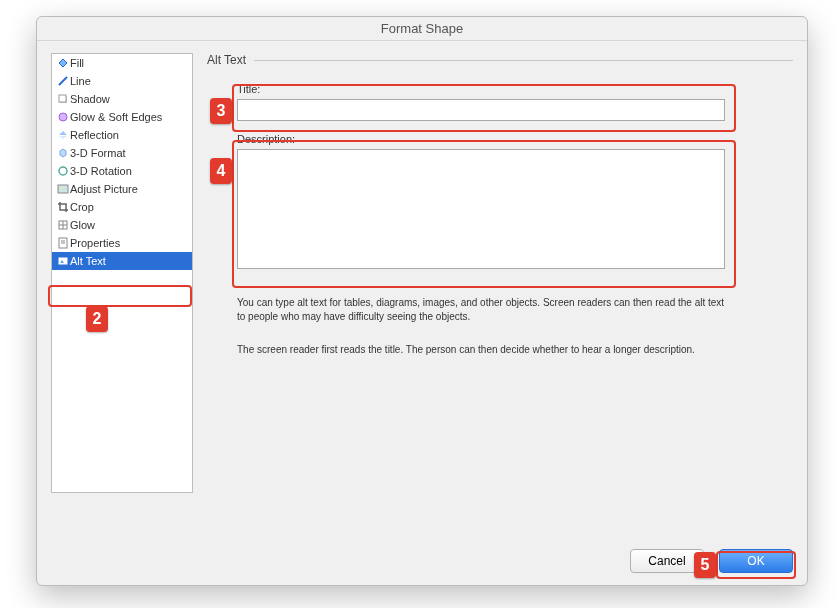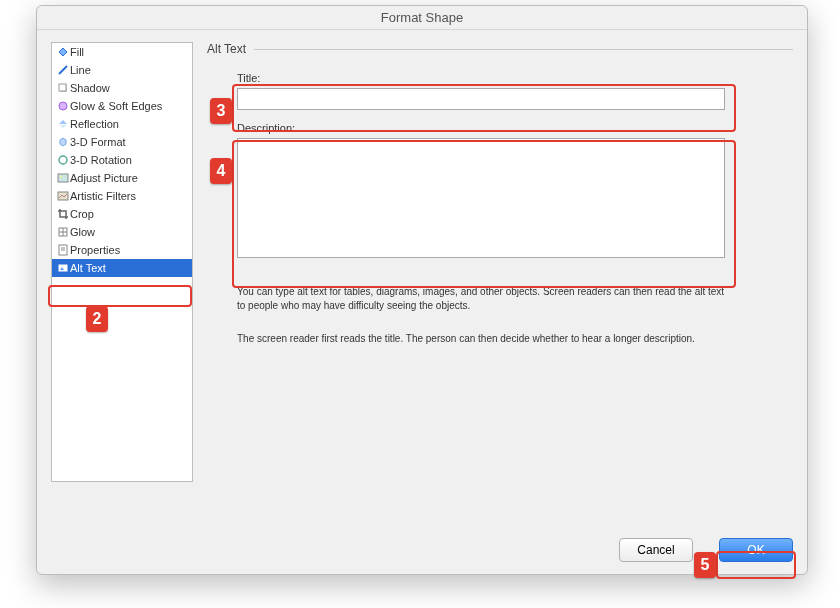--- a/index.html
+++ b/index.html
@@ -6,21 +6,21 @@
 body {
   width: 840px; height: 608px;
   background: #fff;
   font-family: -apple-system, "Helvetica Neue", Arial, sans-serif;
   font-size: 12px;
   color: #333;
   position: relative;
 }
 .window {
   position: absolute;
-  left: 36px; top: 5px;
+  left: 36px; top: 16px;
   width: 772px; height: 570px;
   background: #f0f0f0;
   border: 1px solid #bbb;
   border-radius: 6px;
   box-shadow: 0 10px 30px rgba(0,0,0,0.25);
   display: flex;
   flex-direction: column;
 }
 .titlebar {
   height: 24px;
@@ -115,21 +115,21 @@
   color: #333;
   line-height: 1.35;
   margin-top: 12px;
 }
 .help2 { margin-top: 20px; }
 .footer {
   display: flex;
   justify-content: flex-end;
   align-items: center;
   padding: 8px 14px 12px 0;
-  gap: 26px;
+  gap: 15px;
 }
 .btn {
   min-width: 74px;
   height: 24px;
   border: 1px solid #b0b0b0;
   border-radius: 4px;
   background: linear-gradient(#fff,#ececec);
   font-size: 12px;
   cursor: pointer;
 }
@@ -231,29 +231,20 @@
             <svg width="12" height="12">
               <rect x="1" y="2" width="10" height="8" fill="#cce5e5" stroke="#888"></rect>
               <circle cx="4" cy="5" r="1" fill="#ee8"></circle>
             </svg>
           </span>
         <span>Adjust Picture</span>
       </div>
       <div class="sidebar-item">
         <span class="side-icon">
             <svg width="12" height="12">
-              <rect x="1" y="2" width="10" height="8" fill="#e8dfcc" stroke="#888"></rect>
-              <path d="M2 8 L5 5 L7 7 L10 4" stroke="#a88" fill="none"></path>
-            </svg>
-          </span>
-        <span>Artistic Filters</span>
-      </div>
-      <div class="sidebar-item">
-        <span class="side-icon">
-            <svg width="12" height="12">
               <path d="M3 1 L3 9 L11 9 M1 3 L9 3 L9 11" stroke="#666" fill="none" stroke-width="1.5"></path>
             </svg>
           </span>
         <span>Crop</span>
       </div>
       <div class="sidebar-item">
         <span class="side-icon">
             <svg width="12" height="12">
               <rect x="2" y="2" width="8" height="8" fill="none" stroke="#888"></rect>
               <path d="M2 6 L10 6 M6 2 L6 10" stroke="#888"></path>

